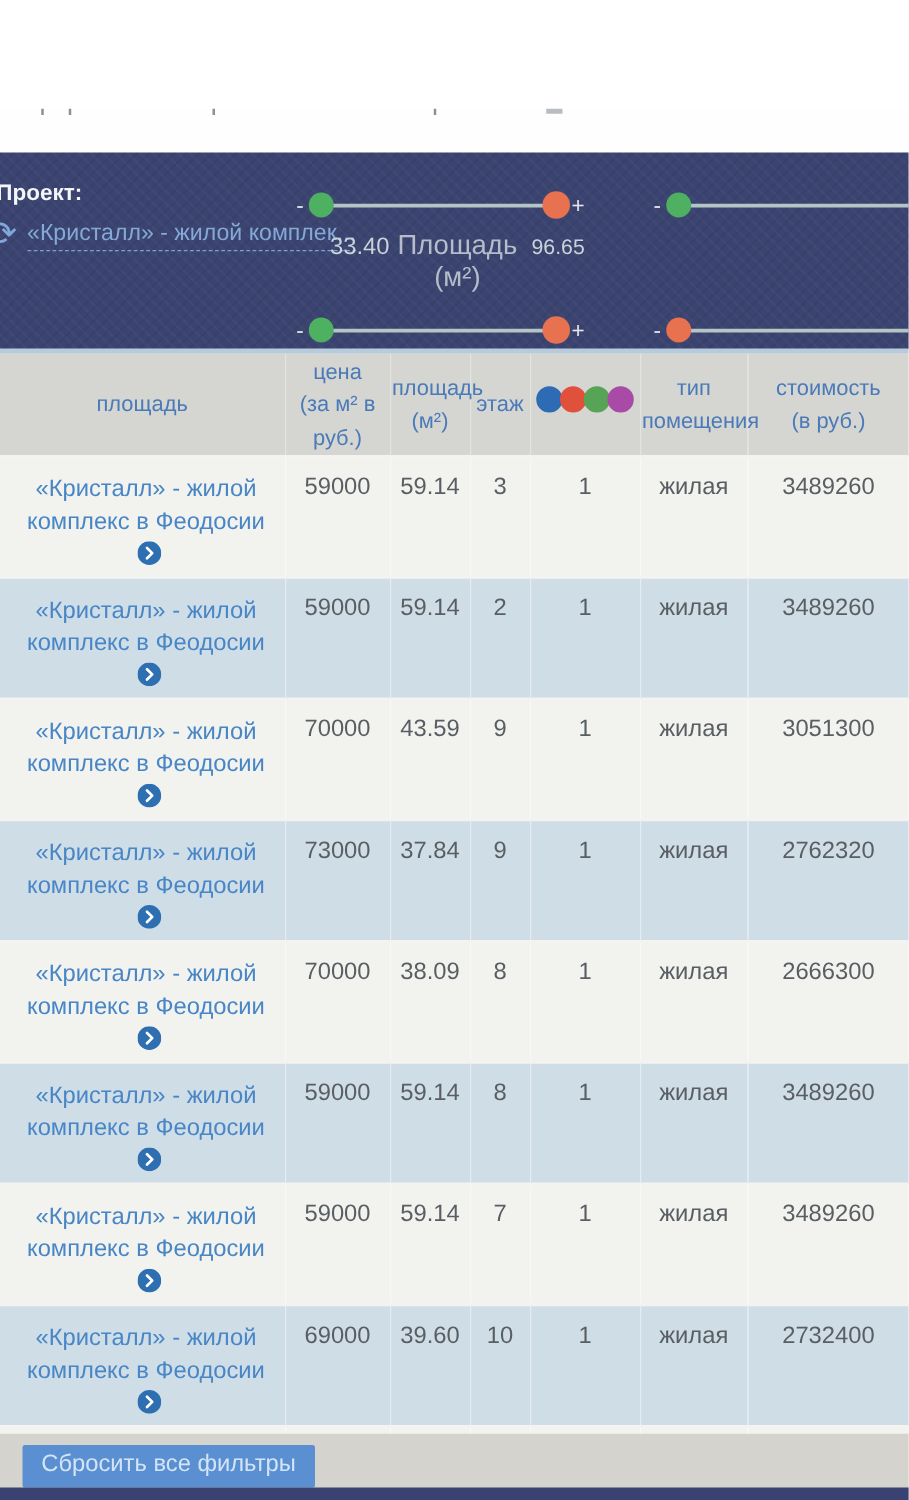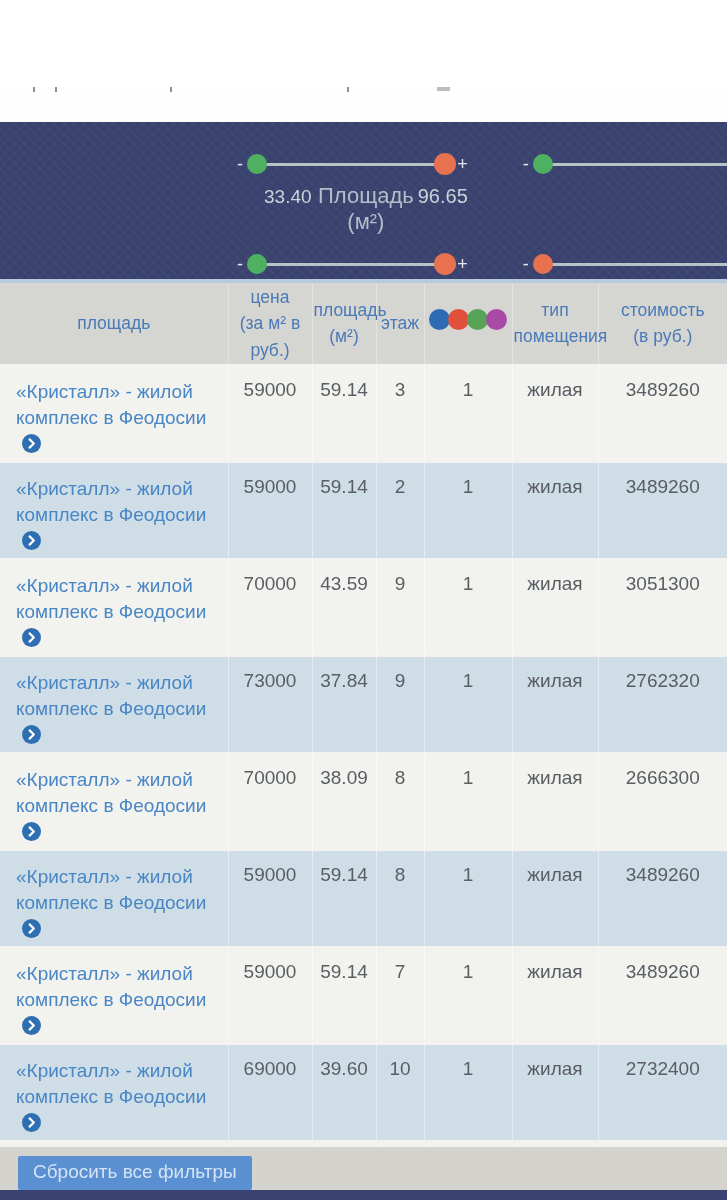--- a/index.html
+++ b/index.html
@@ -38,33 +38,33 @@
   .track-row{display:flex;align-items:center;height:24px;}
   .endcap{color:#e3e7ec;font-size:18px;line-height:1;width:12px;text-align:center;}
   .endcap.pl{text-align:right;}
   .track{position:relative;flex:1;height:3px;background:#b3c5c5;margin:0 4px;border-radius:2px;}
   .handle{position:absolute;top:50%;transform:translateY(-50%);border-radius:50%;cursor:pointer;}
   .handle.lh{left:-3px;width:20px;height:20px;}
   .handle.rh{right:-4px;width:22px;height:22px;}
   .vals{display:flex;align-items:baseline;margin-top:7px;}
   .vmin{color:#cbd3da;font-size:19px;min-width:54px;margin-left:30px;}
   .vlbl{flex:1;text-align:center;color:#b4bdc9;font-size:22px;}
-  .vmax{color:#cbd3da;font-size:20px;min-width:54px;text-align:right;}
+  .vmax{color:#cbd3da;font-size:17px;min-width:54px;text-align:right;}
 
   
   .table-top-line{position:absolute;top:279px;left:0;width:727px;height:4px;background:#b6cbdc;}
   table{position:absolute;top:283px;left:0;width:727px;border-collapse:collapse;table-layout:fixed;}
   thead th{height:72px;background:#d5d5d1;color:#4a7ab8;font-weight:normal;font-size:17.5px;line-height:1.5;vertical-align:middle;border-left:1px solid #e3e3df;}
   thead th:first-child{border-left:none;}
   tbody td{height:66px;box-sizing:border-box;vertical-align:top;padding-top:13px;text-align:center;
     font-size:19px;color:#595e63;border-left:1px solid rgba(255,255,255,.45);border-top:2px solid #f4f3f1;}
   tbody td:first-child{border-left:none;}
   tr.light td{background:#f2f2ef;}
   tr.blue td{background:#cfdde7;}
-  .c-obj{text-align:left;padding-left:16px;padding-right:10px;}
+  .c-obj{text-align:center;padding-left:16px;padding-right:10px;}
   .c-obj a{color:#4886c6;text-decoration:none;font-size:19px;line-height:1.37;cursor:pointer;}
   .go{display:inline-block;vertical-align:-3px;margin-left:6px;cursor:pointer;}
   .dots{display:inline-flex;align-items:center;}
   .dot{width:21px;height:21px;border-radius:50%;display:inline-block;}
   .dot + .dot{margin-left:-2px;}
 
   
   .reset-bar{position:absolute;top:1147px;left:0;width:727px;height:60px;background:#d5d3ce;}
   .reset-btn{margin:9px 0 0 18px;background:#5a8fd1;color:#d3e4f6;border:none;font-size:19px;padding:5px 15px 7px;border-radius:2px;font-family:"Liberation Sans",sans-serif;cursor:pointer;}
   .footer-bar{position:absolute;top:1190px;left:0;width:727px;height:10px;background:#394270;}
@@ -77,20 +77,27 @@
 
   <div class="clipped">
       <i></i>
       <i></i>
       <i></i>
       <i></i>
       <i></i>
     </div>
 
   <div class="panel">
+    <div class="proj">
+      <div class="proj-label">Проект:</div>
+      <div class="proj-row">
+        <span class="sync">⟳</span>
+        <a class="proj-value">«Кристалл» - жилой комплек...</a>
+      </div>
+    </div>
     <div class="sliders">
         <div class="slider">
           <div class="track-row">
             <span class="endcap">-</span>
             <span class="track">
               <span class="handle lh" style="background: rgb(78, 177, 98);"></span>
               <span class="handle rh" style="background: rgb(232, 114, 79);"></span>
             </span>
             <span class="endcap pl">+</span>
           </div>

